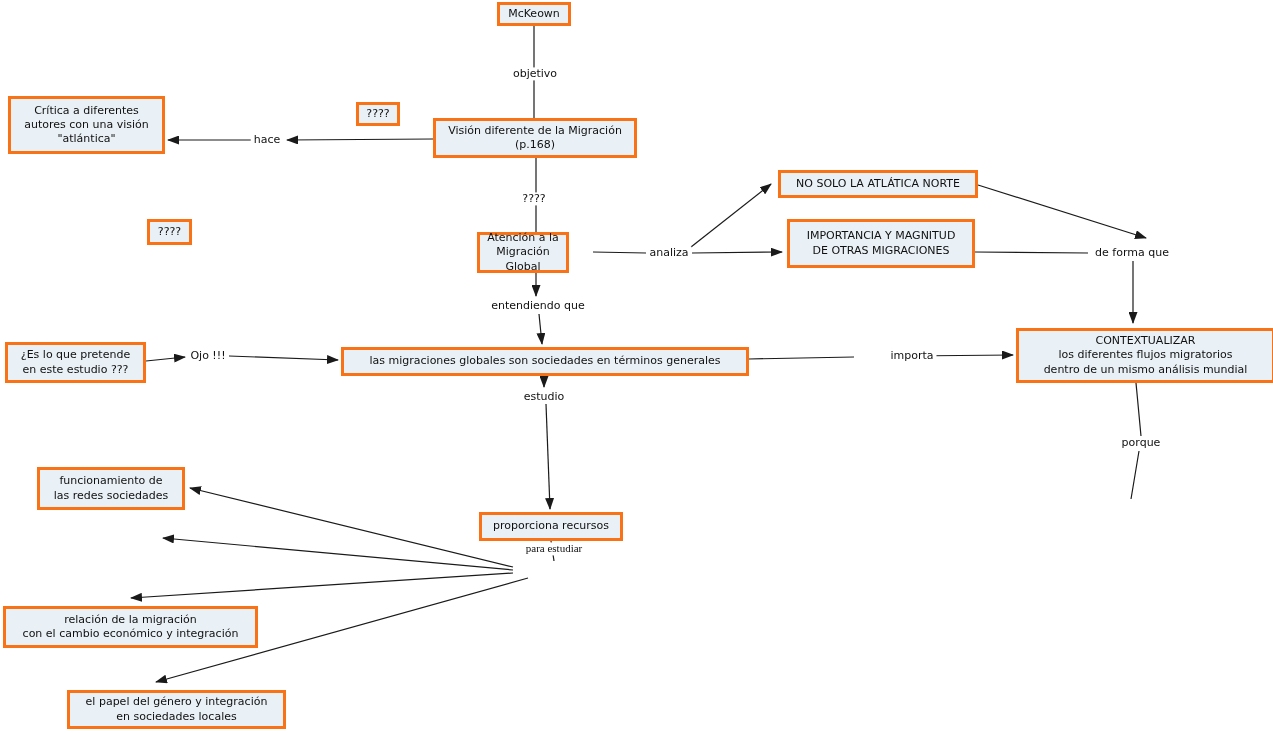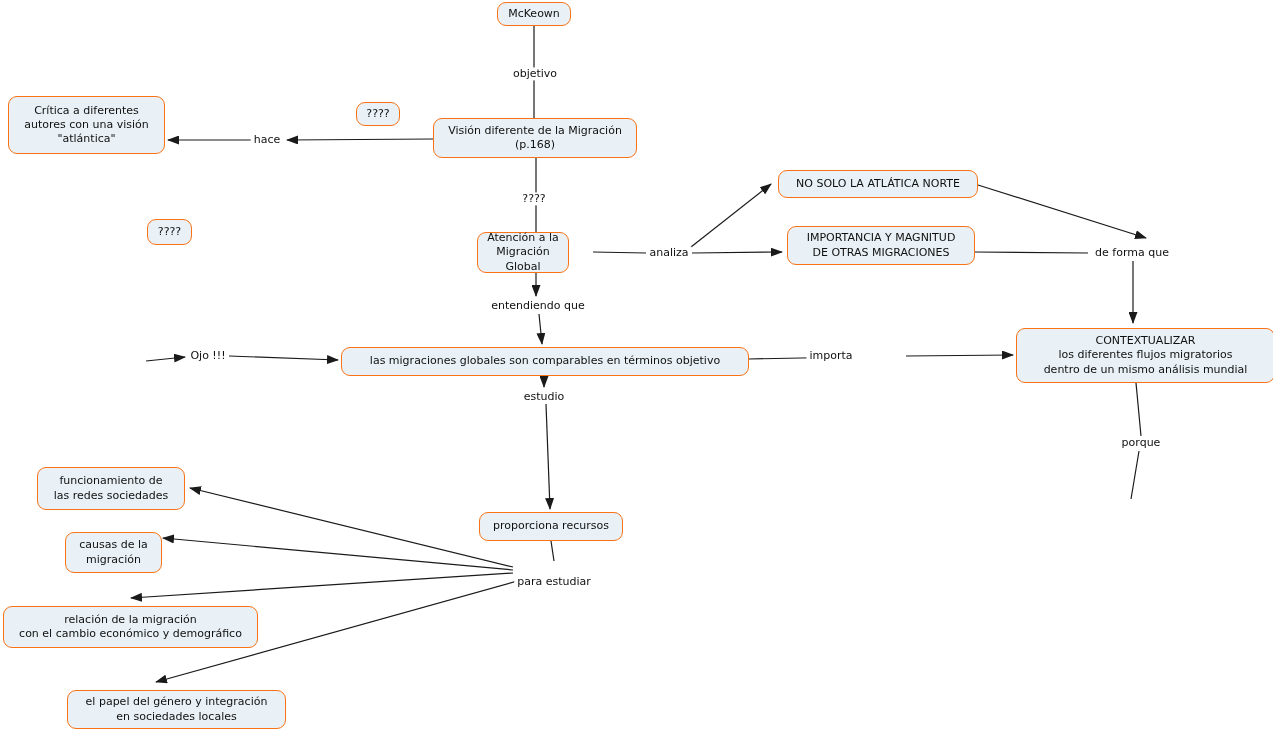--- a/index.html
+++ b/index.html
@@ -16,22 +16,22 @@
   }
   .edges {
     position: absolute;
     left: 0; top: 0;
     z-index: 0;
   }
   .node {
     position: absolute;
     box-sizing: border-box;
     background: #e9f1f6;
-    border: 1px solid #f97316;
-    border-radius: 9px;
+    border: 3px solid #f97316;
+    border-radius: 0;
     color: #101010;
     font-size: 11px;
     line-height: 1.3;
     text-align: center;
     display: flex;
     align-items: center;
     justify-content: center;
     white-space: pre-wrap;
     z-index: 2;
     padding: 1px 2px;
@@ -89,45 +89,45 @@
     </g>
   </svg>
 
   <div class="link-label" style="left:535px; top:74px;">objetivo</div>
   <div class="link-label" style="left:267px; top:140px;">hace</div>
   <div class="link-label" style="left:534px; top:199px;">????</div>
   <div class="link-label" style="left:669px; top:253px;">analiza</div>
   <div class="link-label" style="left:1132px; top:253px;">de forma que</div>
   <div class="link-label" style="left:538px; top:306px;">entendiendo que</div>
   <div class="link-label" style="left:208px; top:356px;">Ojo !!!</div>
-  <div class="link-label" style="left:831px; top:356px;">importa</div>
+  <div class="link-label" style="left:912px; top:356px;">importa</div>
   <div class="link-label" style="left:544px; top:397px;">estudio</div>
   <div class="link-label" style="left:1141px; top:443px;">porque</div>
-  <div class="link-label" style="left:554px; top:582px;">para estudiar</div>
+  <div class="link-label" style="left:554px; top:549px;font-family:Liberation Serif, serif;">para estudiar</div>
 
   <div class="node" style="left:497px; top:2px;   width:74px;  height:24px;">McKeown</div>
   <div class="node" style="left:433px; top:118px; width:204px; height:40px;">Visión diferente de la Migración
 (p.168)</div>
   <div class="node" style="left:8px;   top:96px; width:157px; height:58px;">Crítica a diferentes
 autores con una visión
 "atlántica"</div>
   <div class="node" style="left:356px; top:102px; width:44px;  height:24px;">????</div>
   <div class="node" style="left:147px; top:219px; width:45px;  height:26px;">????</div>
   <div class="node" style="left:477px; top:232px; width:92px; height:41px;">Atención a la
 Migración Global</div>
   <div class="node" style="left:778px; top:170px; width:200px; height:28px;">NO SOLO LA ATLÁTICA NORTE</div>
-  <div class="node" style="left:787px; top:226px; width:188px; height:39px;">IMPORTANCIA Y MAGNITUD
+  <div class="node" style="left:787px; top:219px; width:188px; height:49px;">IMPORTANCIA Y MAGNITUD
 DE OTRAS MIGRACIONES</div>
-  <div class="node" style="left:341px; top:347px; width:408px; height:29px;">las migraciones globales son comparables en términos objetivo</div>
+  <div class="node" style="left:341px; top:347px; width:408px; height:29px;">las migraciones globales son sociedades en términos generales</div>
+  <div class="node" style="left:5px;   top:342px; width:141px; height:41px;">¿Es lo que pretende
+en este estudio ???</div>
   <div class="node" style="left:1016px; top:328px; width:259px; height:55px;">CONTEXTUALIZAR
 los diferentes flujos migratorios
 dentro de un mismo análisis mundial</div>
   <div class="node" style="left:479px; top:512px; width:144px; height:29px;">proporciona recursos</div>
   <div class="node" style="left:37px;  top:467px; width:148px; height:43px;">funcionamiento de
 las redes sociedades</div>
-  <div class="node" style="left:65px;  top:532px; width:97px;  height:41px;">causas de la
-migración</div>
   <div class="node" style="left:3px;   top:606px; width:255px; height:42px;">relación de la migración
-con el cambio económico y demográfico</div>
+con el cambio económico y integración</div>
   <div class="node" style="left:39px;  top:690px; width:219px; height:39px;margin-left:28px;">el papel del género y integración
 en sociedades locales</div>
 
 </div>
 
 </body></html>

